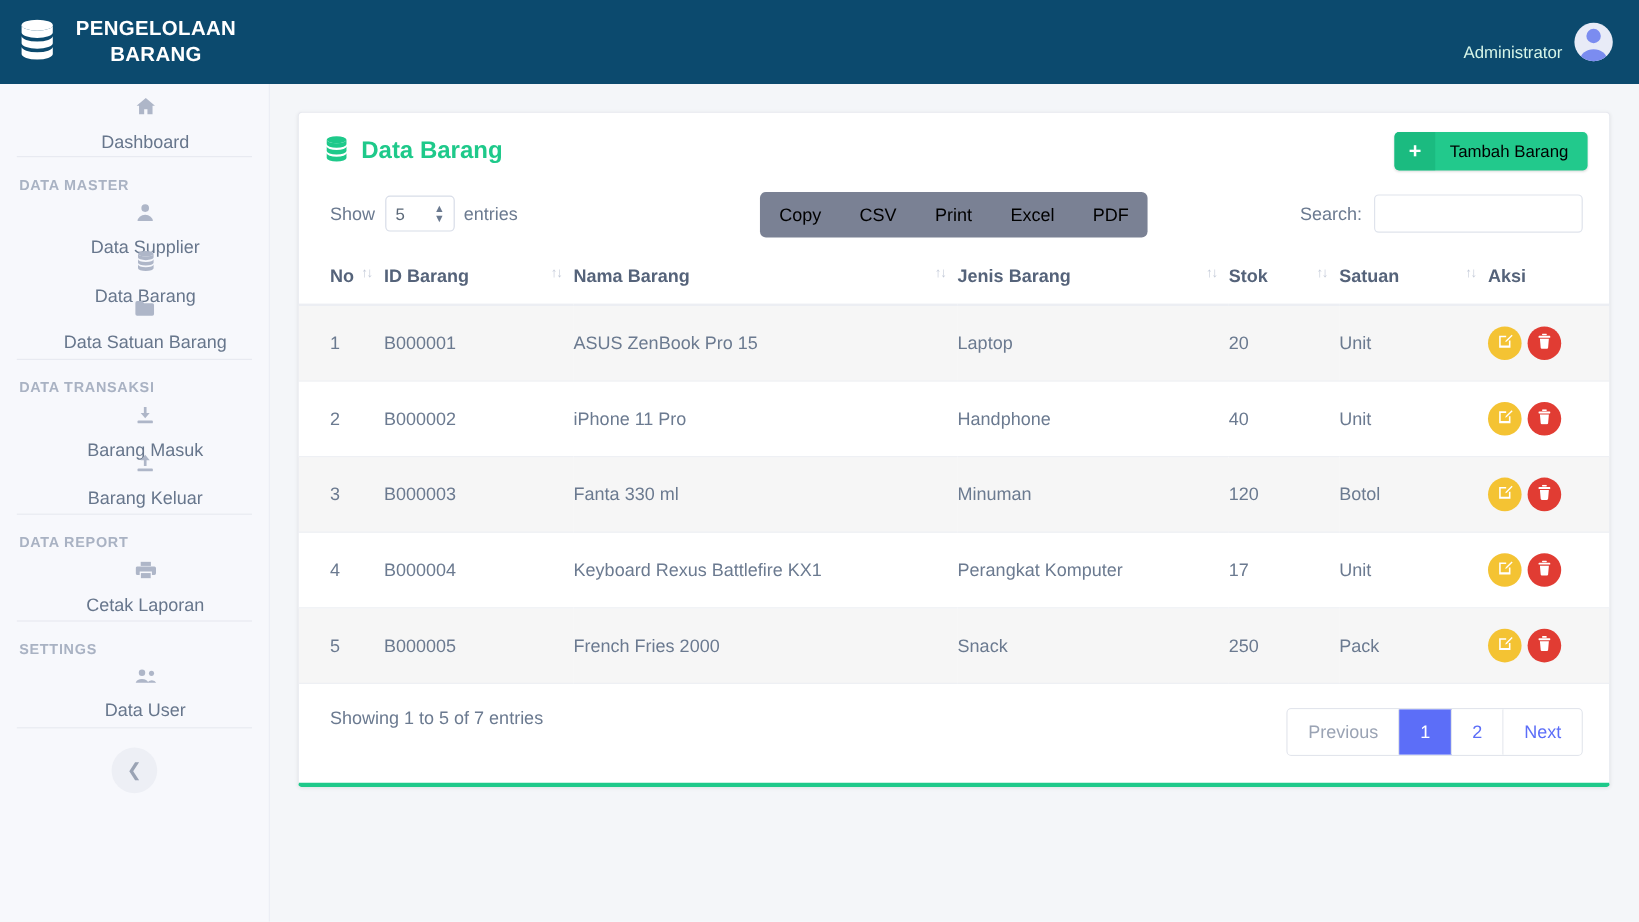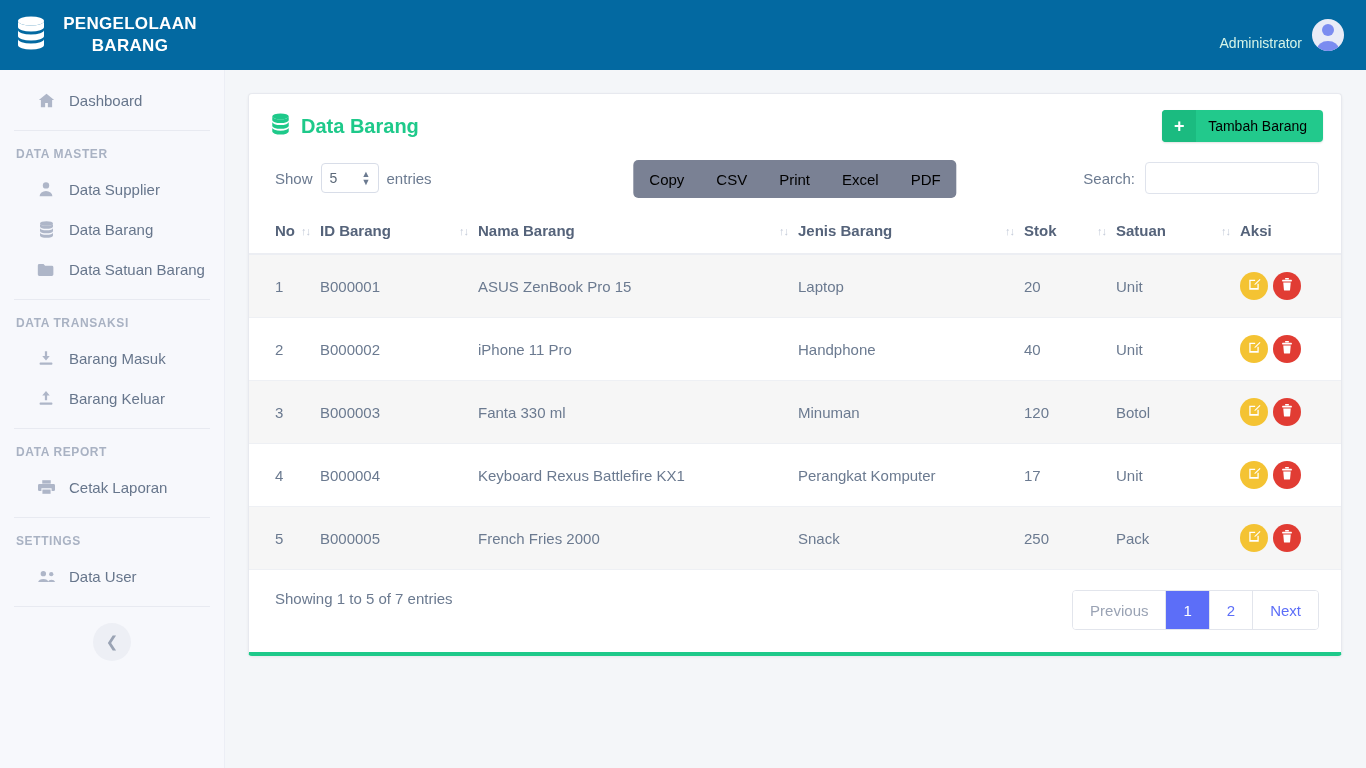--- a/index.html
+++ b/index.html
@@ -5,21 +5,21 @@
   * { box-sizing: border-box; margin: 0; padding: 0; }
   html, body {
     width: 1366px; height: 768px;
     font-family: "Liberation Sans", sans-serif;
     background: #f4f6f9;
     overflow: hidden;
   }
   
   .topbar {
     position: absolute; top: 0; left: 0; width: 1366px; height: 70px;
-    background: #0369a1;
+    background: #0c4a6e;
     display: flex; align-items: center; justify-content: space-between;
   }
   .brand { display: flex; align-items: center; gap: 14px; padding-left: 16px; width: 225px; }
   .brand-text {
     color: #ffffff; font-weight: bold; font-size: 17px; line-height: 22px;
     letter-spacing: .3px; text-align: center; width: 140px;
   }
   .db-icon { display: block; }
   .user-area { display: flex; align-items: flex-end; gap: 10px; padding-right: 22px; }
   .user-name { color: #d6f5e8; font-size: 14px; }
@@ -37,22 +37,22 @@
   }
 
   
   .sidebar {
     position: absolute; top: 70px; left: 0; width: 225px; height: 698px;
     background: #f7f8fc; border-right: 1px solid #eceef5;
     padding-top: 10px;
   }
   .nav-item {
     display: flex; align-items: center; gap: 13px;
-    height: 40px; padding-left: 36px; cursor: pointer;
-    color: #6b7a90; font-size: 15px;
+    height: 40px; padding-left: 18px; cursor: pointer;
+    color: #6b7a90; font-size: 15px; flex-direction: column;
   }
   .nav-item .ico { width: 20px; display: flex; justify-content: center; align-items: center; color: #aeb6c8; }
   .nav-label { color: #67768c; font-size: 15px; }
   .nav-sep { height: 1px; background: #e8eaf1; margin: 10px 14px; }
   .nav-head {
     font-size: 12px; font-weight: bold; color: #a9b2c3;
     letter-spacing: .6px; padding: 6px 0 8px 16px;
   }
   .collapse-wrap { display: flex; justify-content: center; margin-top: 16px; }
   .collapse-btn {
@@ -124,21 +124,21 @@
 
   
   table { width: 100%; border-collapse: collapse; }
   thead th {
     text-align: left; font-size: 15px; color: #55637a; font-weight: bold;
     padding: 14px 10px 14px 0; border-bottom: 2px solid #eceef3; position: relative;
     white-space: nowrap;
   }
   thead th:first-child { padding-left: 26px; }
   .sort-ico { color: #c3cad8; font-size: 11px; margin-left: 6px; letter-spacing: -1px; }
-  .th-inner { display: flex; align-items: center; justify-content: space-between; }
+  .th-inner { display: flex; align-items: flex-start; justify-content: space-between; }
   tbody td {
     font-size: 15px; color: #6b7a90; padding: 17px 10px 17px 0;
     border-bottom: 1px solid #eef0f4;
   }
   tbody td:first-child { padding-left: 26px; }
   tbody tr:nth-child(odd) { background: #f6f6f6; }
   tbody tr:nth-child(even) { background: #ffffff; }
   .act-cell { display: flex; align-items: center; gap: 5px; }
   .act-btn {
     width: 28px; height: 28px; border-radius: 50%; border: none; cursor: pointer;

